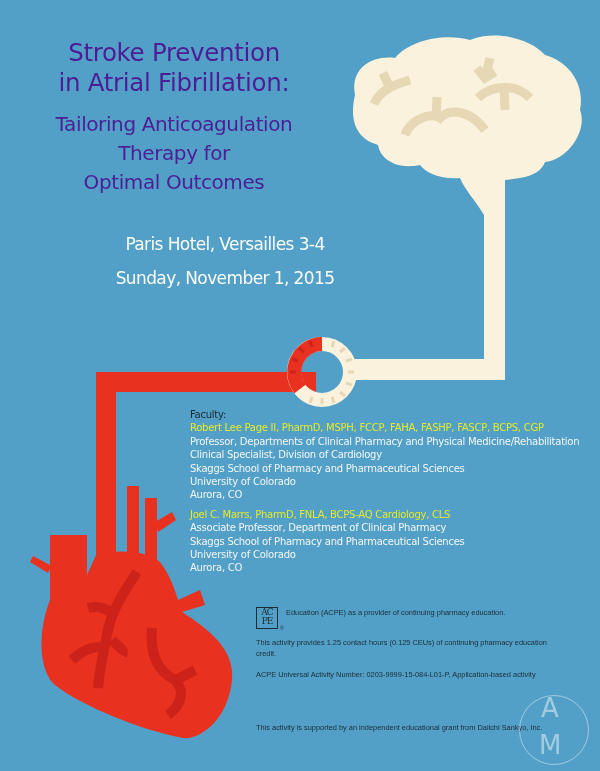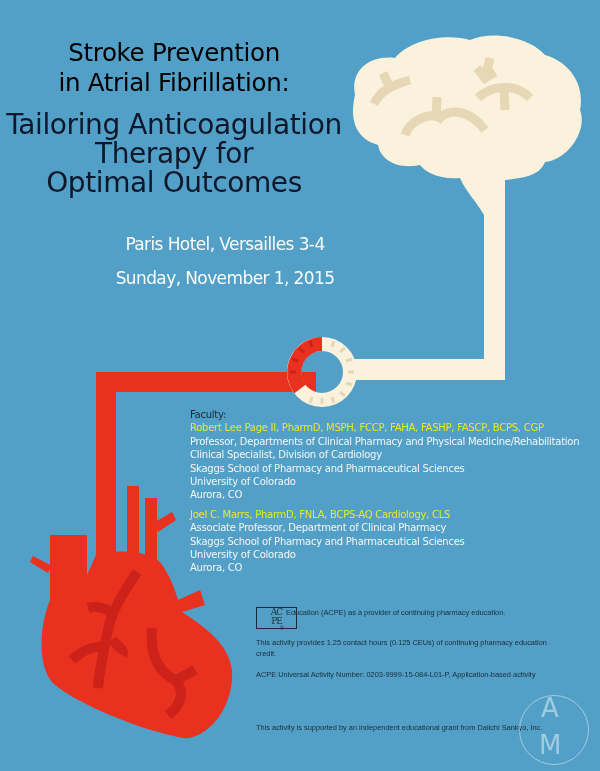--- a/index.html
+++ b/index.html
@@ -1,29 +1,29 @@
 <!DOCTYPE html>
 <html><head>
 <meta charset="utf-8">
 <style>
   html, body { margin:0; padding:0; }
   body { width:600px; height:771px; overflow:hidden; background:#52a0c7; position:relative; font-family:"Liberation Sans", sans-serif; }
   .poster { position:absolute; left:0; top:0; width:600px; height:771px; background:#52a0c7; }
   svg.art { position:absolute; left:0; top:0; }
   .title { position:absolute; left:0; width:348px; text-align:center; font-family:"DejaVu Sans", sans-serif; }
-  .t-main { top:38px; color:#000000; font-size:24.5px; line-height:30px; letter-spacing:-0.3px; }
-  .t-sub { top:110px; color:#0f172a; font-size:28px; line-height:29px; letter-spacing:-0.4px; }
+  .t-main { top:38px; color:#4c1d95; font-size:24.5px; line-height:30px; letter-spacing:-0.3px; }
+  .t-sub { top:110px; color:#4c1d95; font-size:20px; line-height:29px; letter-spacing:-0.4px; }
   .event { position:absolute; left:100px; width:250px; top:227px; text-align:center; color:#fbfbf8; font-family:"DejaVu Sans", sans-serif; font-size:17px; line-height:34px; letter-spacing:-0.6px; }
   .event div { white-space:nowrap; }
   .faculty { position:absolute; left:190px; top:408px; width:400px; font-family:"DejaVu Sans", sans-serif; font-size:10px; line-height:13.4px; color:#f4f6f4; letter-spacing:-0.25px; }
   .faculty .hdr { color:#1b2a33; }
   .faculty .name { color:#e6ea28; }
   .faculty .gap { height:6px; }
   .faculty div { white-space:nowrap; }
-  .acpe-logo { position:absolute; left:256px; top:607px; width:41px; height:22px; border:1.3px solid #1c2c36; box-sizing:border-box; font-family:"DejaVu Serif", serif; font-size:9px; line-height:9px; color:#1c2c36; text-align:center; letter-spacing:-1px; }
+  .acpe-logo { position:absolute; left:256px; top:607px; width:22px; height:22px; border:1.3px solid #1c2c36; box-sizing:border-box; font-family:"DejaVu Serif", serif; font-size:9px; line-height:9px; color:#1c2c36; text-align:center; letter-spacing:-1px; }
   .acpe-reg { position:absolute; left:280px; top:625px; font-size:5px; color:#1c2c36; }
   .acc-text1 { position:absolute; left:286px; top:608px; font-size:7.4px; line-height:10.5px; color:#1c2c36; }
   .acc-line { position:absolute; left:256px; font-size:7.4px; line-height:10.5px; color:#1c2c36; white-space:nowrap; }
   .watermark { position:absolute; left:519px; top:695px; width:68px; height:68px; border:1px solid rgba(255,255,255,0.45); border-radius:50%; }
   .wm-a { position:absolute; left:541px; top:693px; color:rgba(255,255,255,0.45); font-family:"DejaVu Sans", sans-serif; font-size:26px; }
   .wm-m { position:absolute; left:539px; top:730px; color:rgba(255,255,255,0.45); font-family:"DejaVu Sans", sans-serif; font-size:26px; }
 </style>
 </head>
 <body>
 

